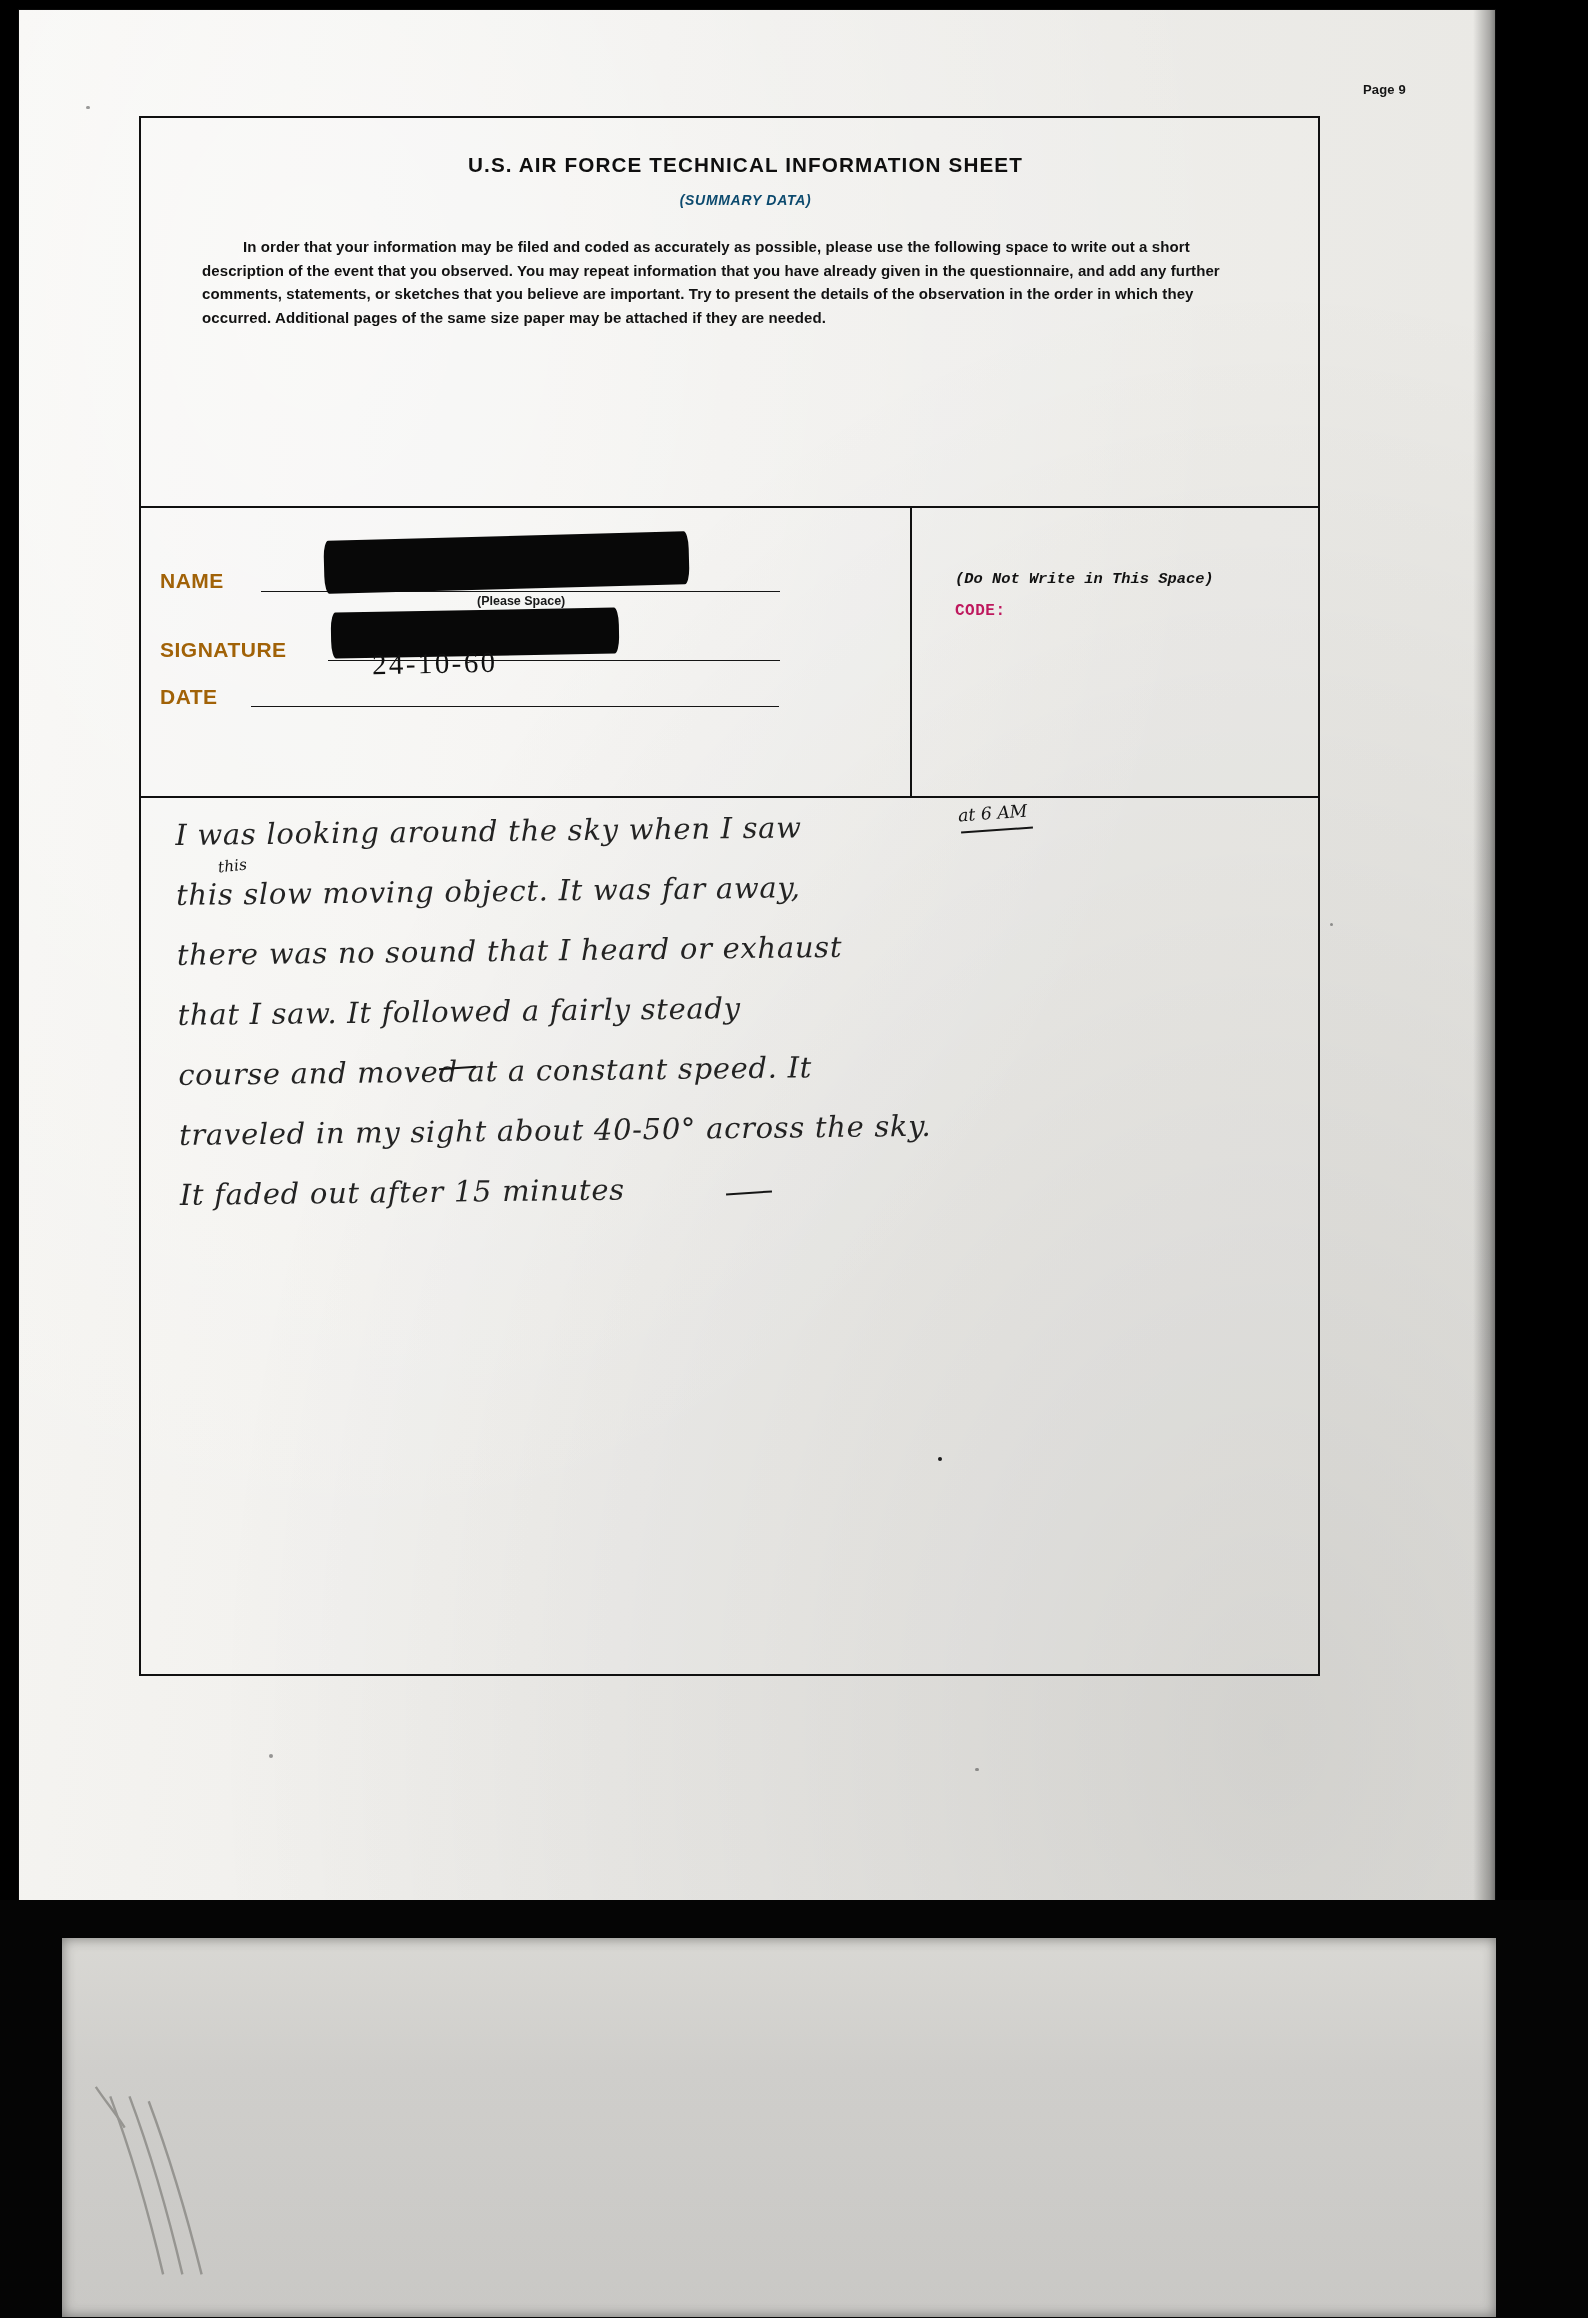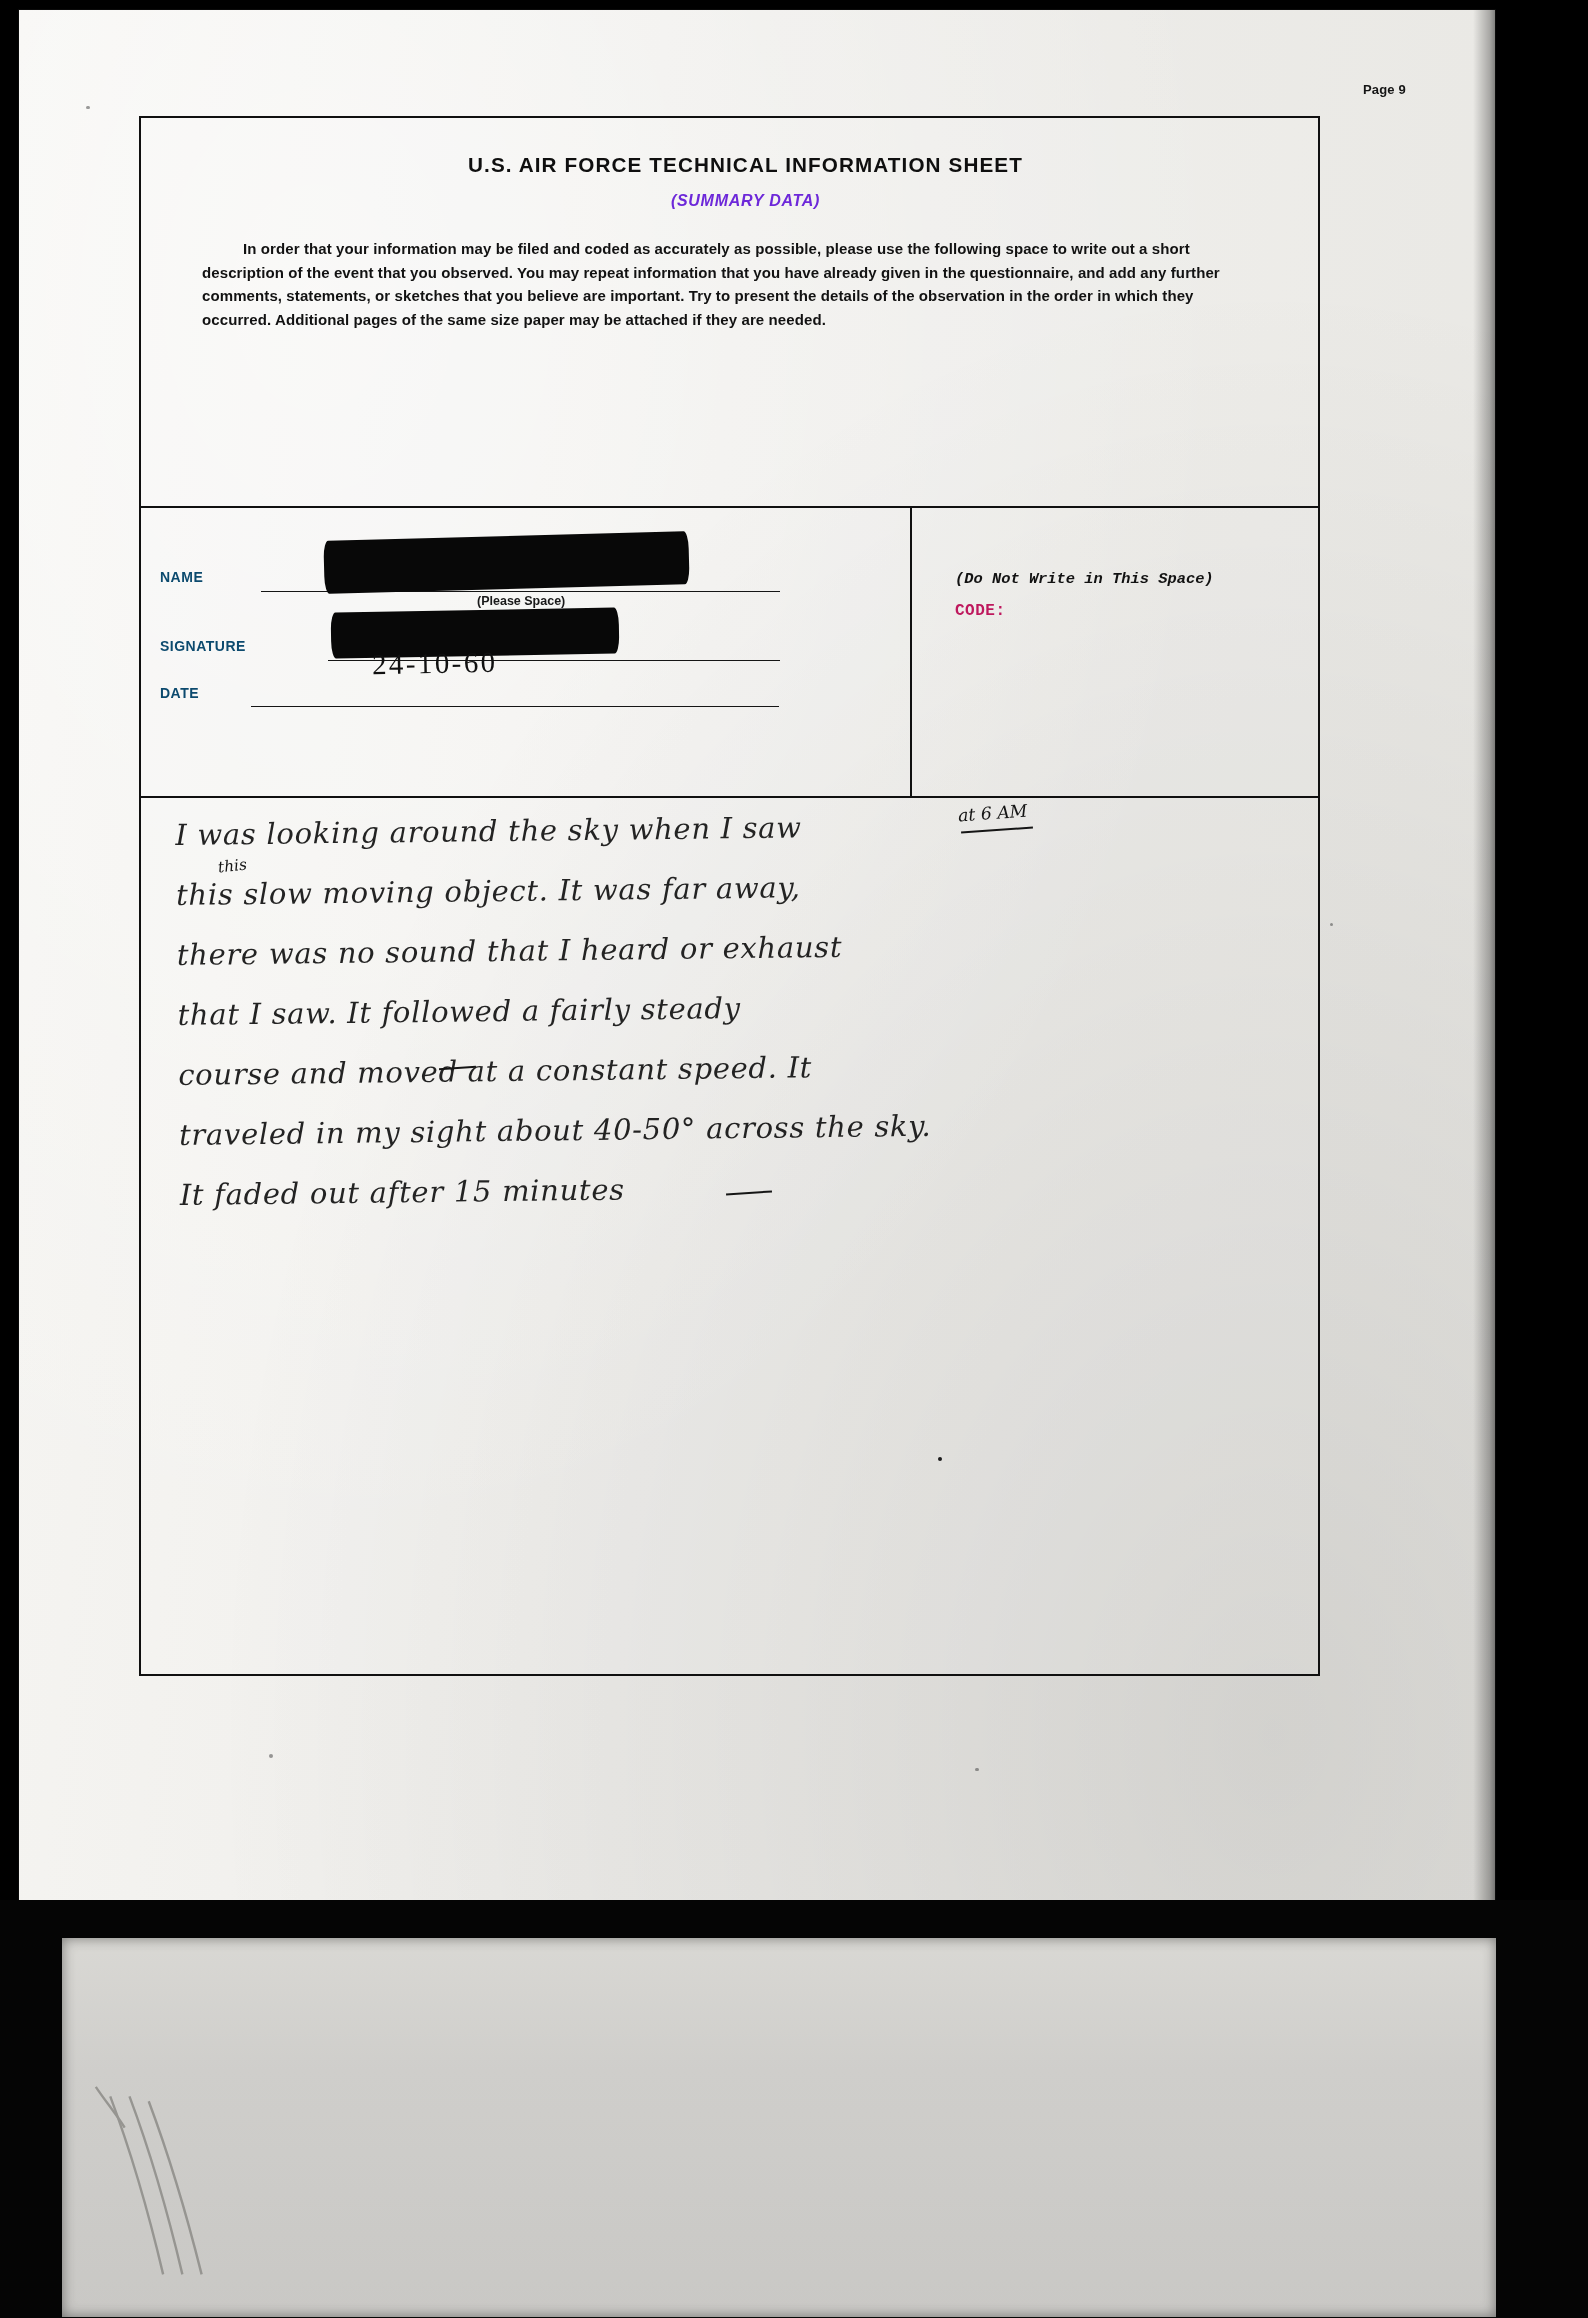--- a/index.html
+++ b/index.html
@@ -101,25 +101,25 @@
     text-align: center;
     margin-top: 35px;
     font-size: 20.7px;
     font-weight: bold;
     letter-spacing: 1.1px;
     color: #0f0f0f;
   }
   #title2 {
     text-align: center;
     margin-top: 15.4px;
-    font-size: 16px;
+    font-size: 14px;
     font-weight: bold;
     font-style: italic;
     letter-spacing: 0.7px;
-    color: #6d28d9;
+    color: #0c4a6e;
   }
   #instructions {
     margin: 27px 51px 0 29px;
     font-size: 15px;
     line-height: 1.58;
     font-weight: 600;
     color: #121212;
     letter-spacing: 0.1px;
     text-align: left;
   }
@@ -137,24 +137,24 @@
     width: 769px;
     border-right: 2.4px solid #101010;
   }
   #idright {
     position: relative;
     flex: 1;
     font-family: Liberation Mono, monospace;
   }
   .flabel {
     position: absolute;
-    font-size: 14px;
+    font-size: 21px;
     font-weight: bold;
     letter-spacing: 0.5px;
-    color: #0c4a6e;
+    color: #a16207;
   }
   .fline {
     position: absolute;
     height: 0;
     border-bottom: 1.4px solid #151515;
   }
   #pleaseprint {
     position: absolute;
     left: 336px;
     top: 86px;

